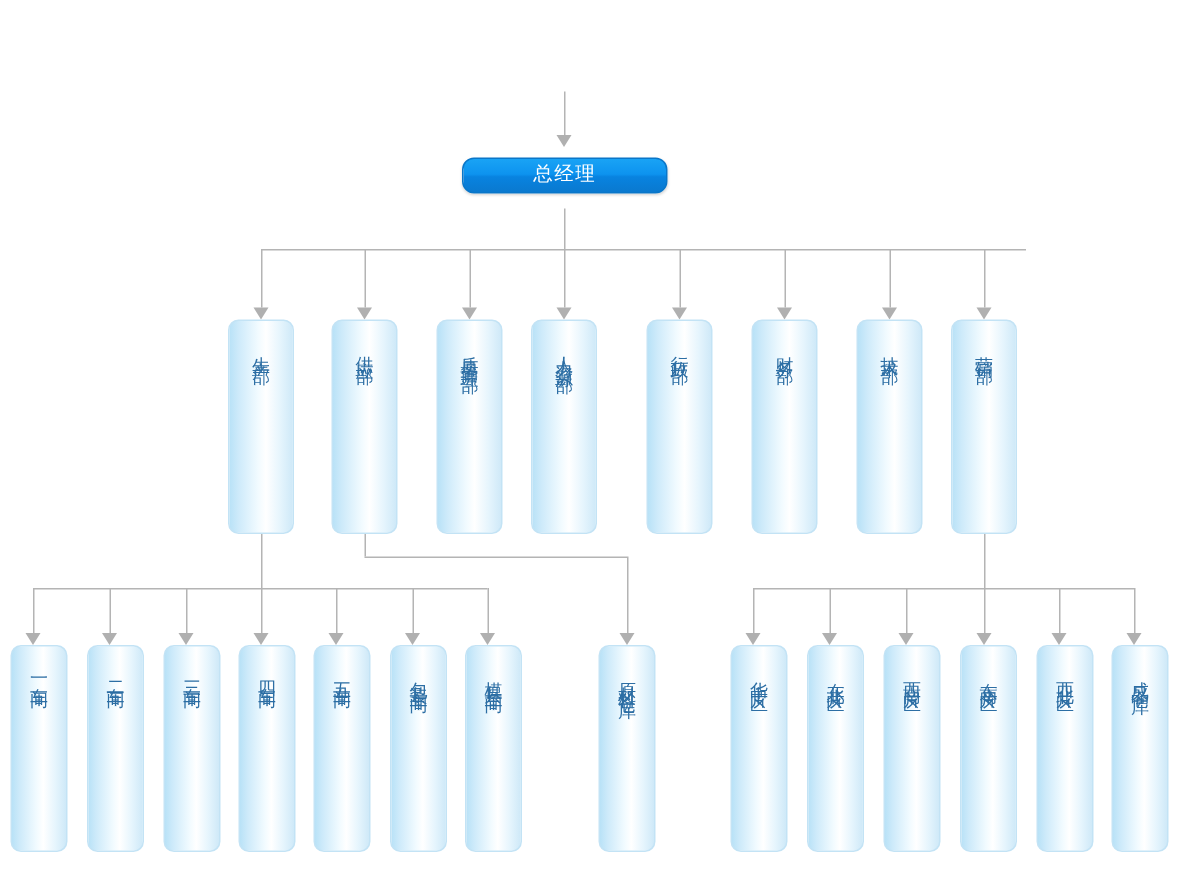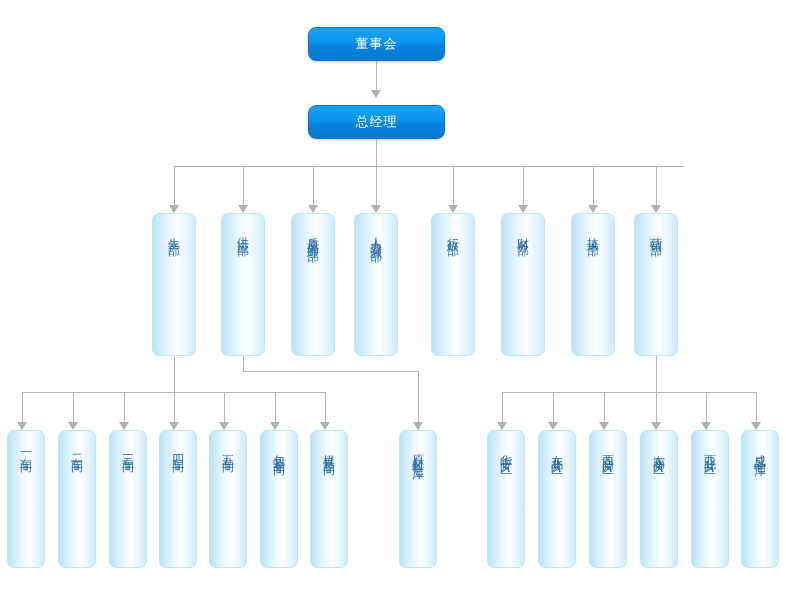--- a/index.html
+++ b/index.html
@@ -164,25 +164,22 @@
 
   <div class="ln v" style="left:656px; top:392px; height:30px;"></div>
   <div class="arrow" style="left:651px; top:422px;"></div>
 
   <div class="ln v" style="left:706px; top:392px; height:30px;"></div>
   <div class="arrow" style="left:701px; top:422px;"></div>
 
   <div class="ln v" style="left:756px; top:392px; height:30px;"></div>
   <div class="arrow" style="left:751px; top:422px;"></div>
 
-  <div class="node primary" style="left:308px; top:27px; width:137px; height:34px;">
-    <span class="label">董事会</span>
-  </div>
-
-  <div class="node primary" style="left:308px; top:105px; width:137px; height:34px;">
+
+  <div class="node primary" style="left:308px; top:105px; width:137px; height:24px;">
     <span class="label">总经理</span>
   </div>
 
   <div class="node light" style="left:152px; top:213px; width:44px; height:143px;">
     <span class="label">生产部</span>
   </div>
 
   <div class="node light" style="left:221px; top:213px; width:44px; height:143px;">
     <span class="label">供应部</span>
   </div>

